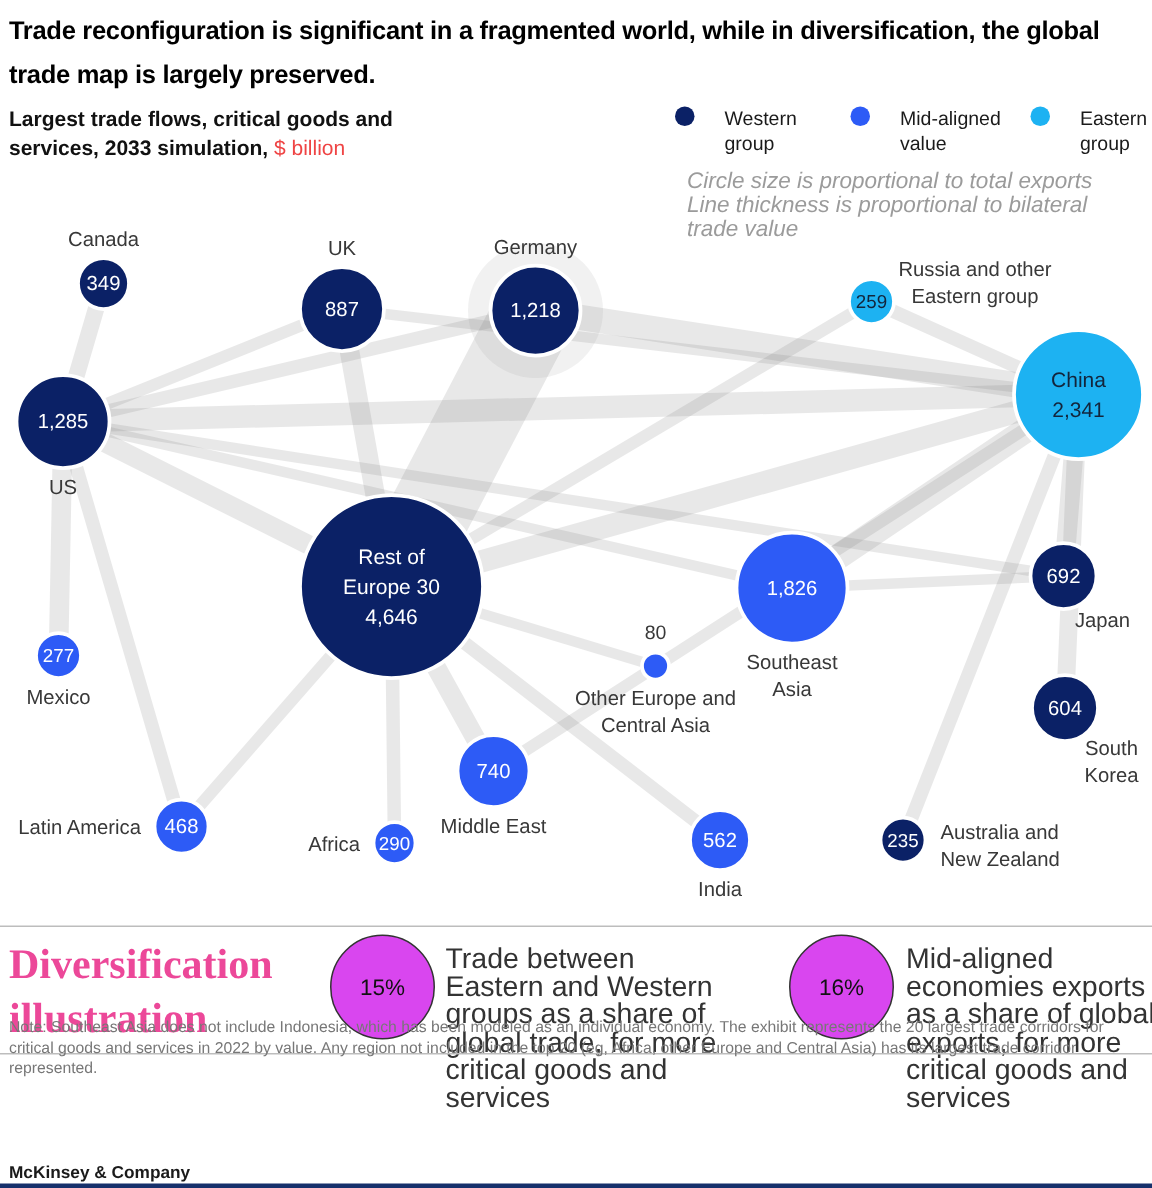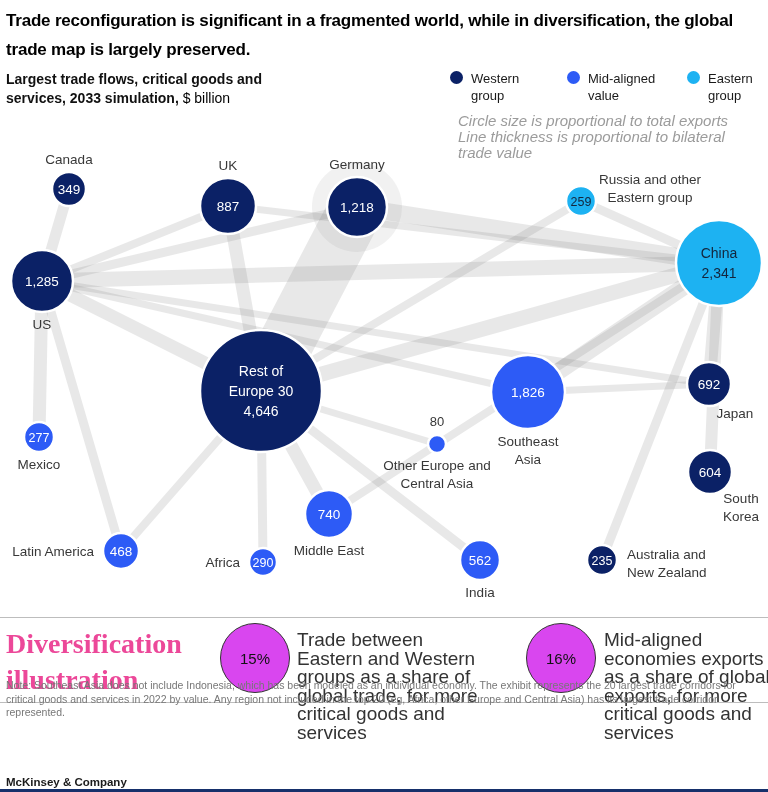--- a/index.html
+++ b/index.html
@@ -11,22 +11,22 @@
   .title {
     position:absolute; left:6px; top:6px; width:748px;
     font-size:17px; line-height:29px; font-weight:700; color:#000;
     letter-spacing:-0.2px;
   }
   .subtitle {
     position:absolute; left:6px; top:70px; width:276px;
     font-size:14px; line-height:19px; color:#111;
   }
   .subtitle .b { font-weight:700; }
-  .subtitle .u { font-weight:400; color:#000000; }
-  .legend-item { position:absolute; top:70px; display:flex; gap:8px; }
+  .subtitle .u { font-weight:400; color:#ef4444; }
+  .legend-item { position:absolute; top:70px; display:flex; gap:20px; }
   .legend-dot { width:13px; height:13px; border-radius:50%; margin-top:1px; flex:none; }
   .legend-label { font-size:13px; line-height:17px; color:#1a1a1a; width:72px; }
   .chart-note {
     position:absolute; left:458px; top:113px; width:300px;
     font-style:italic; font-size:15px; line-height:16px; color:#9b9b9b;
   }
   svg.chart { position:absolute; left:0; top:0; }
   svg text { font-family:"Liberation Sans", sans-serif; }
   .rule { position:absolute; left:0; width:768px; height:1px; background:#bdbdbd; }
   .div-heading {

